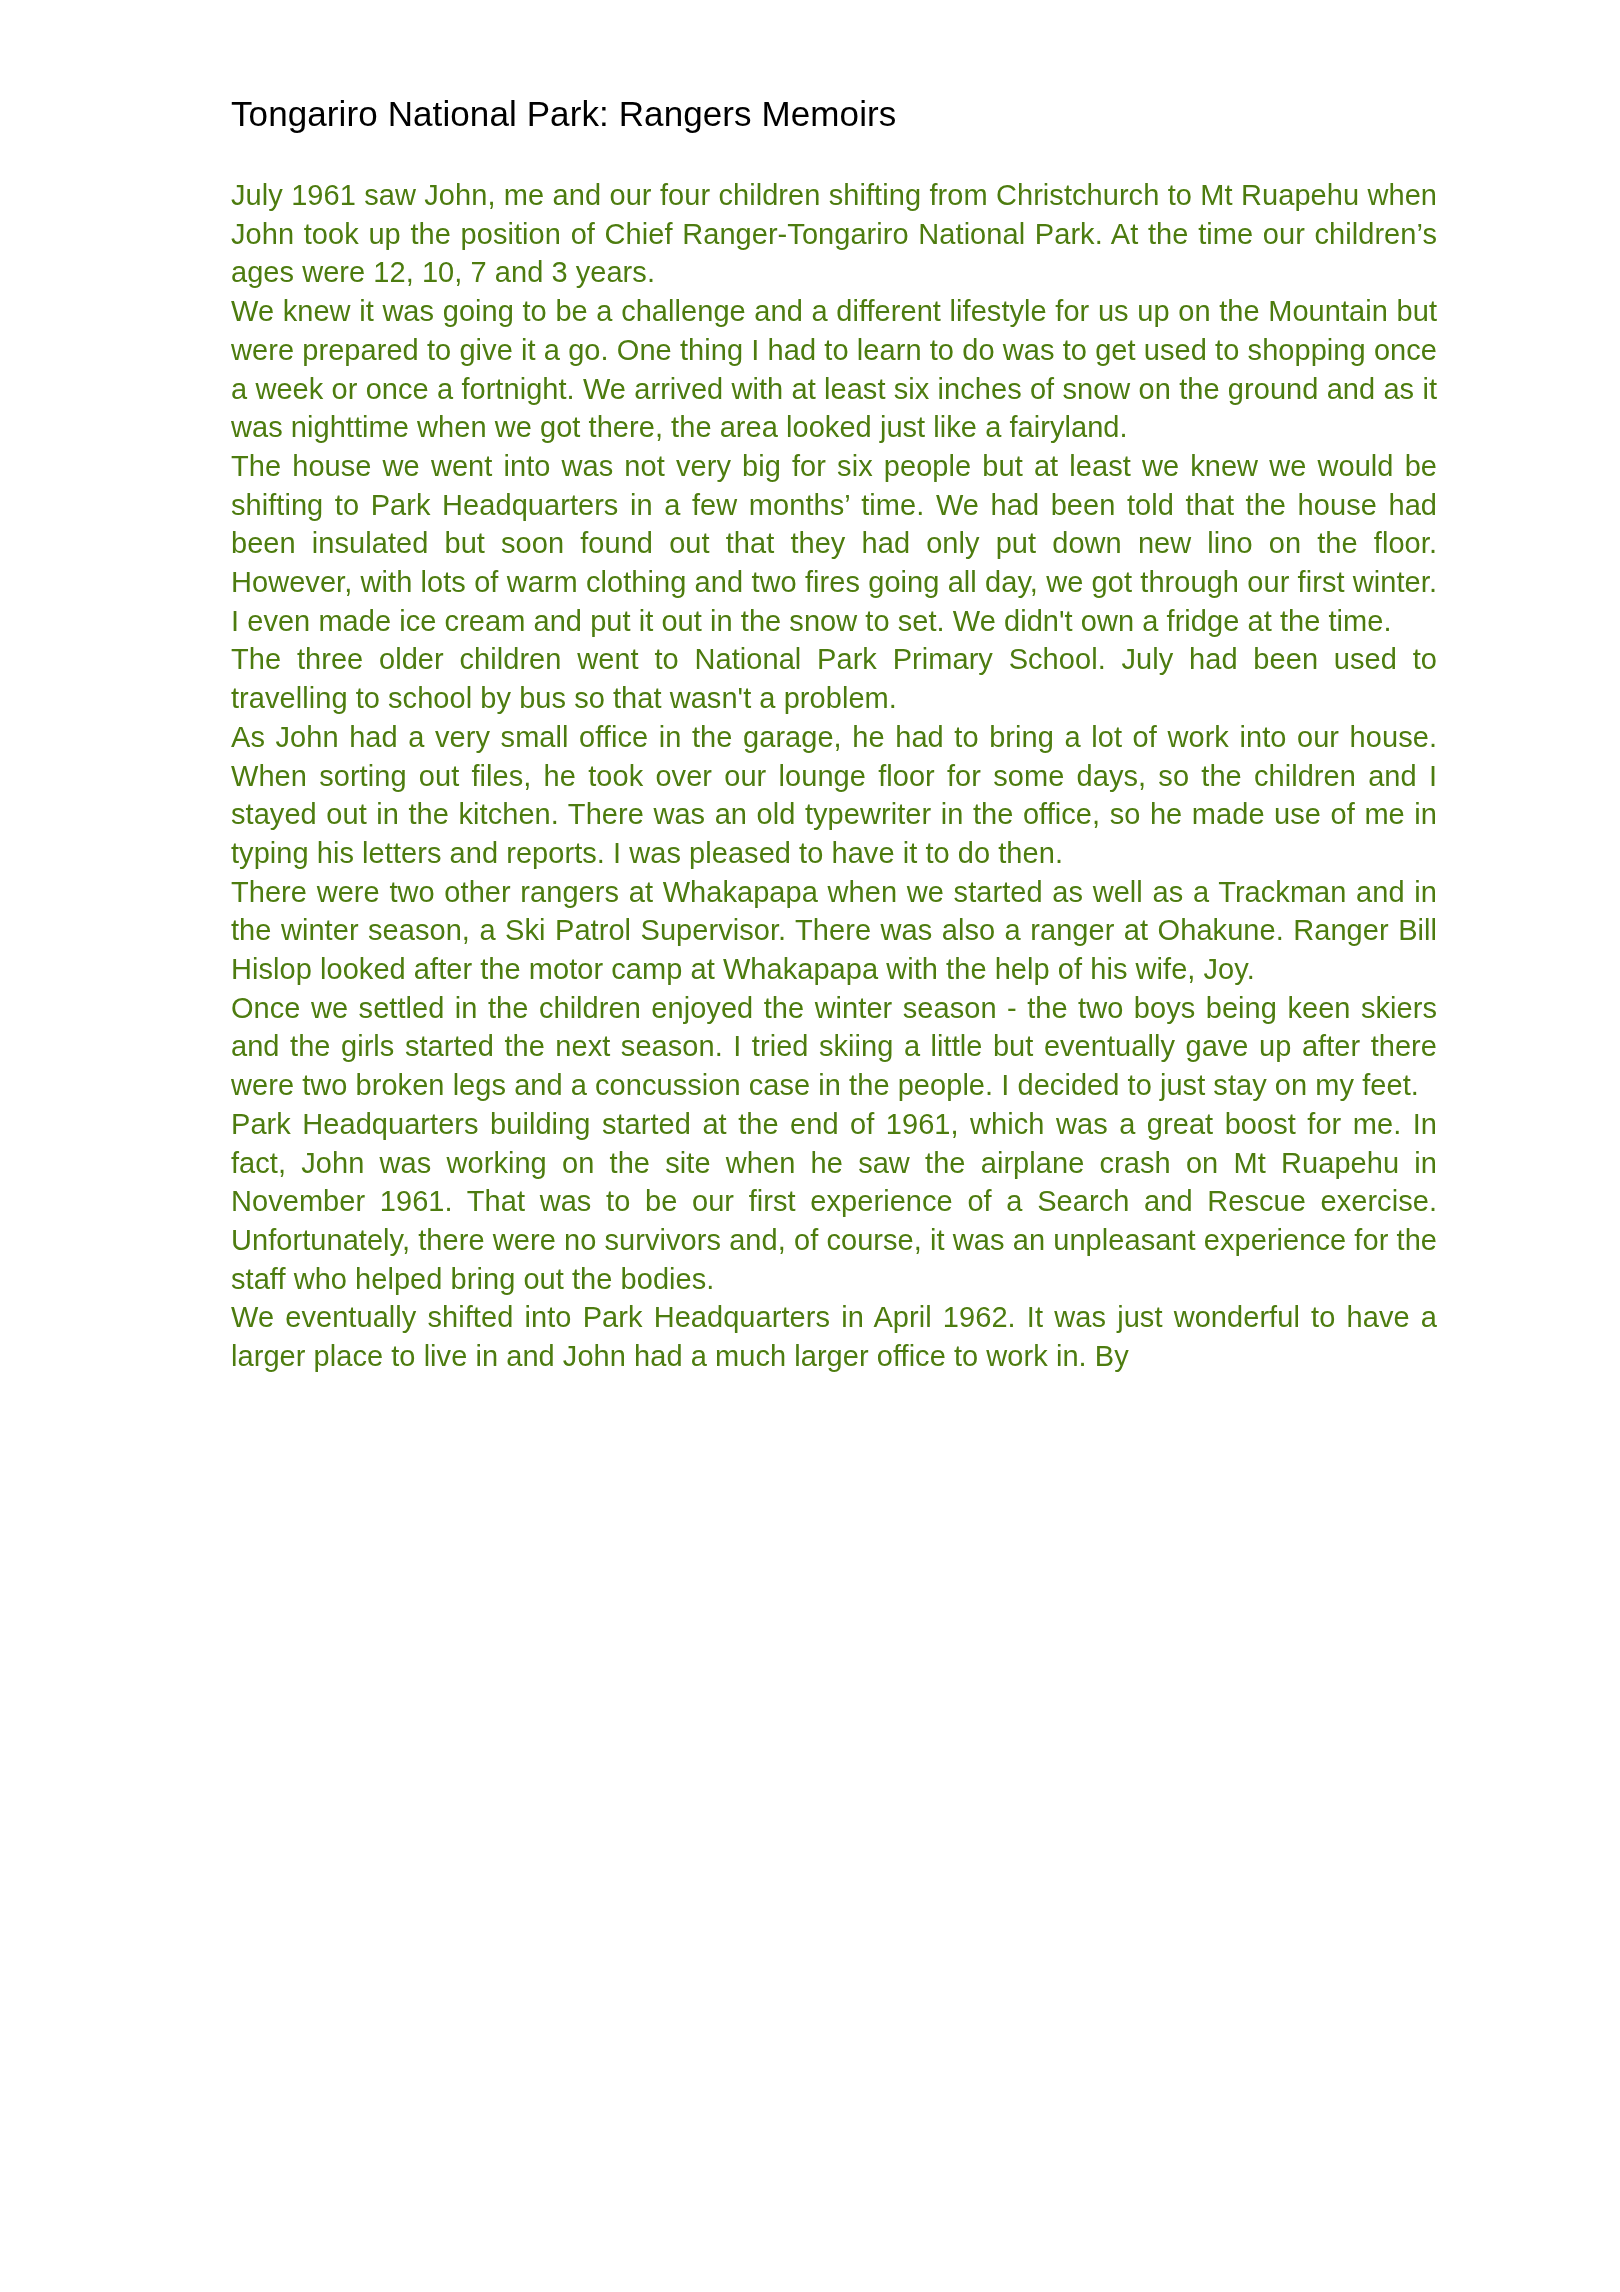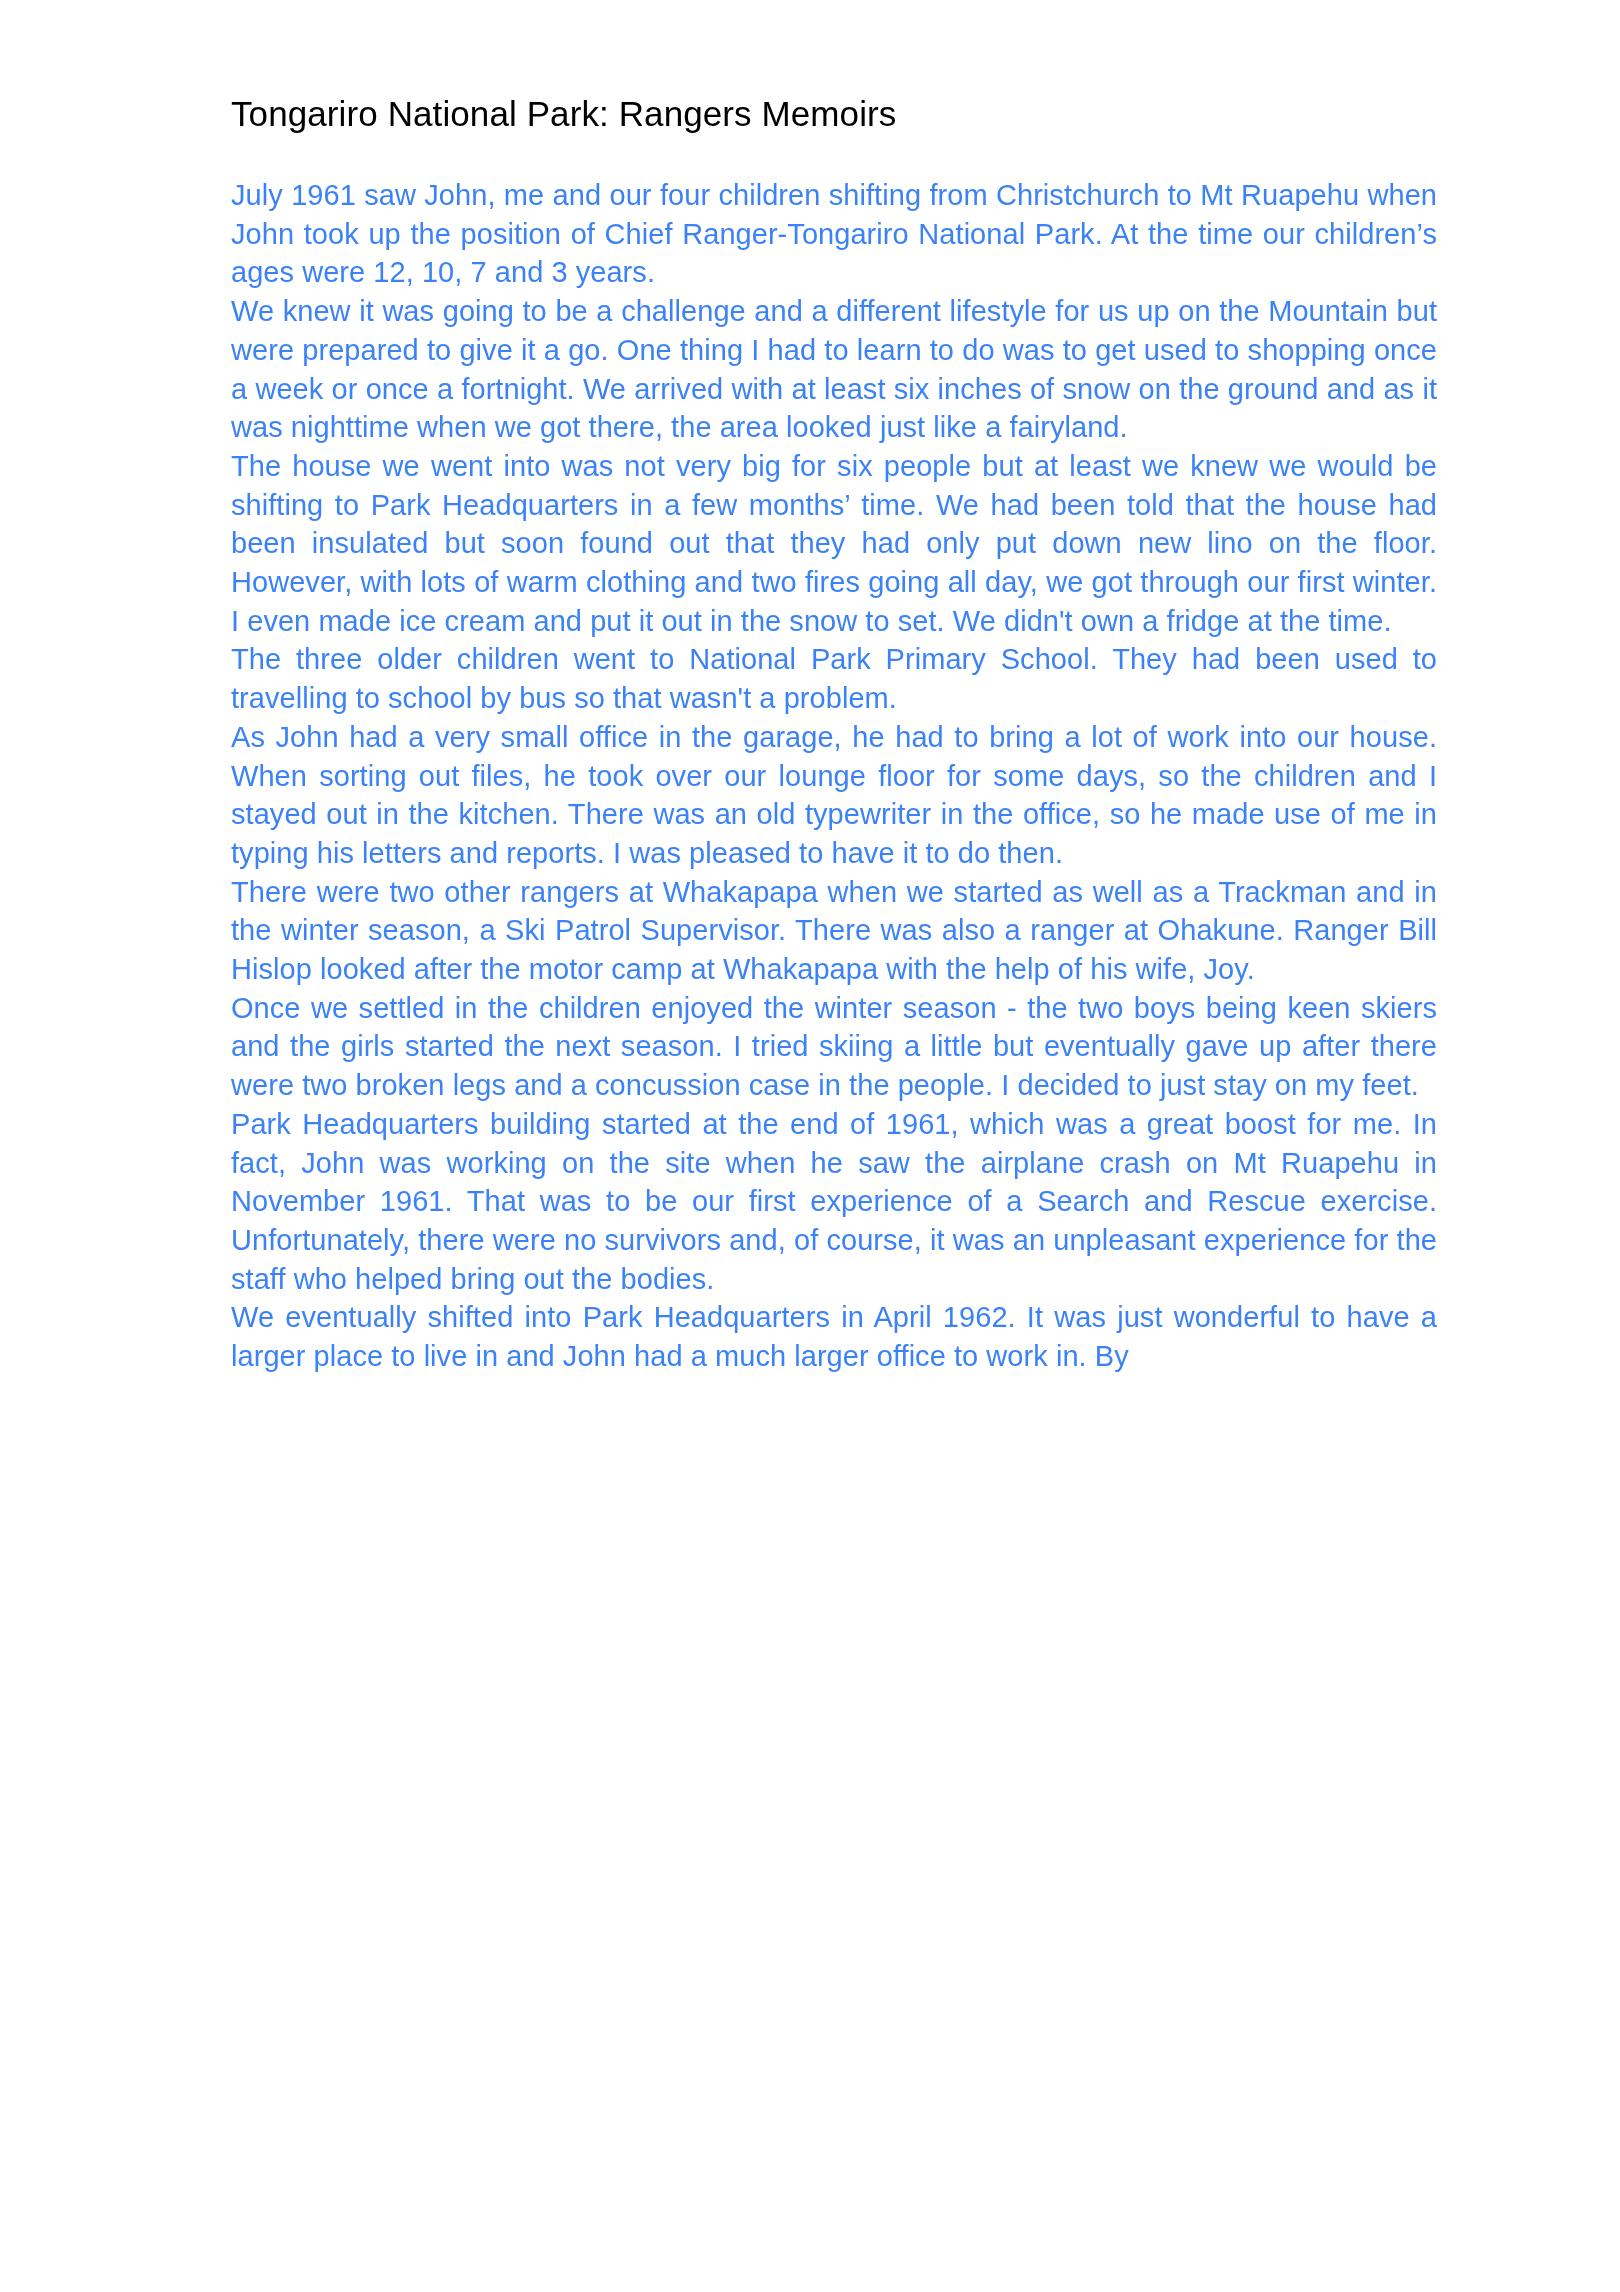--- a/index.html
+++ b/index.html
@@ -45,21 +45,21 @@
     letter-spacing: 0.1px;
   }
   .body-para {
     font-size: 29px;
     line-height: 1.335;
     text-align: justify;
     text-align-last: left;
     margin: 0;
     padding: 0;
     letter-spacing: 0.05px;
-    color: #3b82f6;
+    color: #4d7c0f;
     -webkit-hyphens: none;
     hyphens: none;
   }
   .body-para + .body-para {
   }
   #paragraphs {
     margin-top: 41px;
   }
   .footer {
     position: absolute;
@@ -80,21 +80,21 @@
 
   <div class="content">
 
     <h1 class="doc-title">Tongariro National Park: Rangers Memoirs</h1>
 
 
     <div id="paragraphs">
         <p class="body-para">July 1961 saw John, me and our four children shifting from Christchurch to Mt Ruapehu when John took up the position of Chief Ranger-Tongariro National Park. At the time our children’s ages were 12, 10, 7 and 3 years.</p>
         <p class="body-para">We knew it was going to be a challenge and a different lifestyle for us up on the Mountain but were prepared to give it a go. One thing I had to learn to do was to get used to shopping once a week or once a fortnight. We arrived with at least six inches of snow on the ground and as it was nighttime when we got there, the area looked just like a fairyland.</p>
         <p class="body-para">The house we went into was not very big for six people but at least we knew we would be shifting to Park Headquarters in a few months’ time. We had been told that the house had been insulated but soon found out that they had only put down new lino on the floor. However, with lots of warm clothing and two fires going all day, we got through our first winter. I even made ice cream and put it out in the snow to set. We didn't own a fridge at the time.</p>
-        <p class="body-para">The three older children went to National Park Primary School. They had been used to travelling to school by bus so that wasn't a problem.</p>
+        <p class="body-para">The three older children went to National Park Primary School. July had been used to travelling to school by bus so that wasn't a problem.</p>
         <p class="body-para">As John had a very small office in the garage, he had to bring a lot of work into our house. When sorting out files, he took over our lounge floor for some days, so the children and I stayed out in the kitchen. There was an old typewriter in the office, so he made use of me in typing his letters and reports. I was pleased to have it to do then.</p>
         <p class="body-para">There were two other rangers at Whakapapa when we started as well as a Trackman and in the winter season, a Ski Patrol Supervisor. There was also a ranger at Ohakune. Ranger Bill Hislop looked after the motor camp at Whakapapa with the help of his wife, Joy.</p>
         <p class="body-para">Once we settled in the children enjoyed the winter season - the two boys being keen skiers and the girls started the next season. I tried skiing a little but eventually gave up after there were two broken legs and a concussion case in the people.  I decided to just stay on my feet.</p>
         <p class="body-para">Park Headquarters building started at the end of 1961, which was a great boost for me. In fact, John was working on the site when he saw the airplane crash on Mt Ruapehu in November 1961. That was to be our first experience of a Search and Rescue exercise. Unfortunately, there were no survivors and, of course, it was an unpleasant experience for the staff who helped bring out the bodies.</p>
         <p class="body-para">We eventually shifted into Park Headquarters in April 1962. It was just wonderful to have a larger place to live in and John had a much larger office to work in. By</p>
       </div>
 
   </div>
 
   <div class="footer">Page 1 of 3</div>

